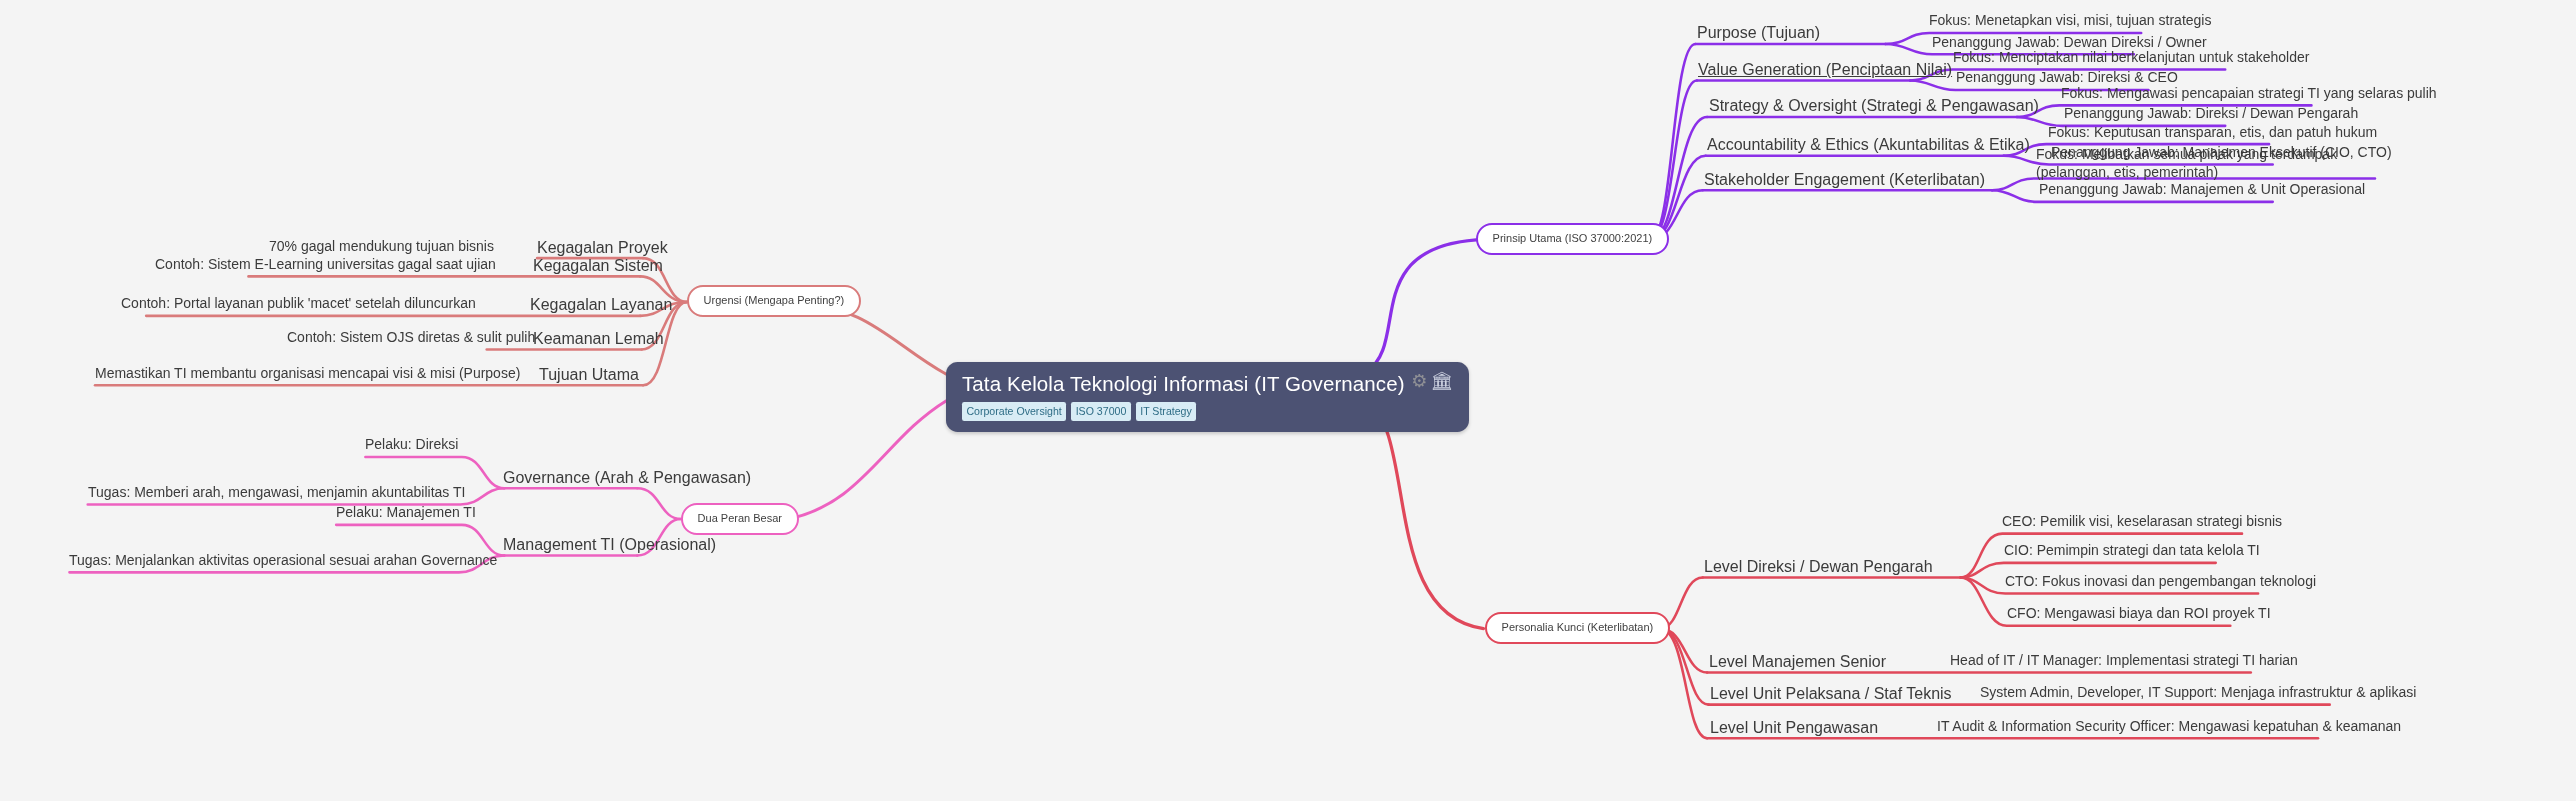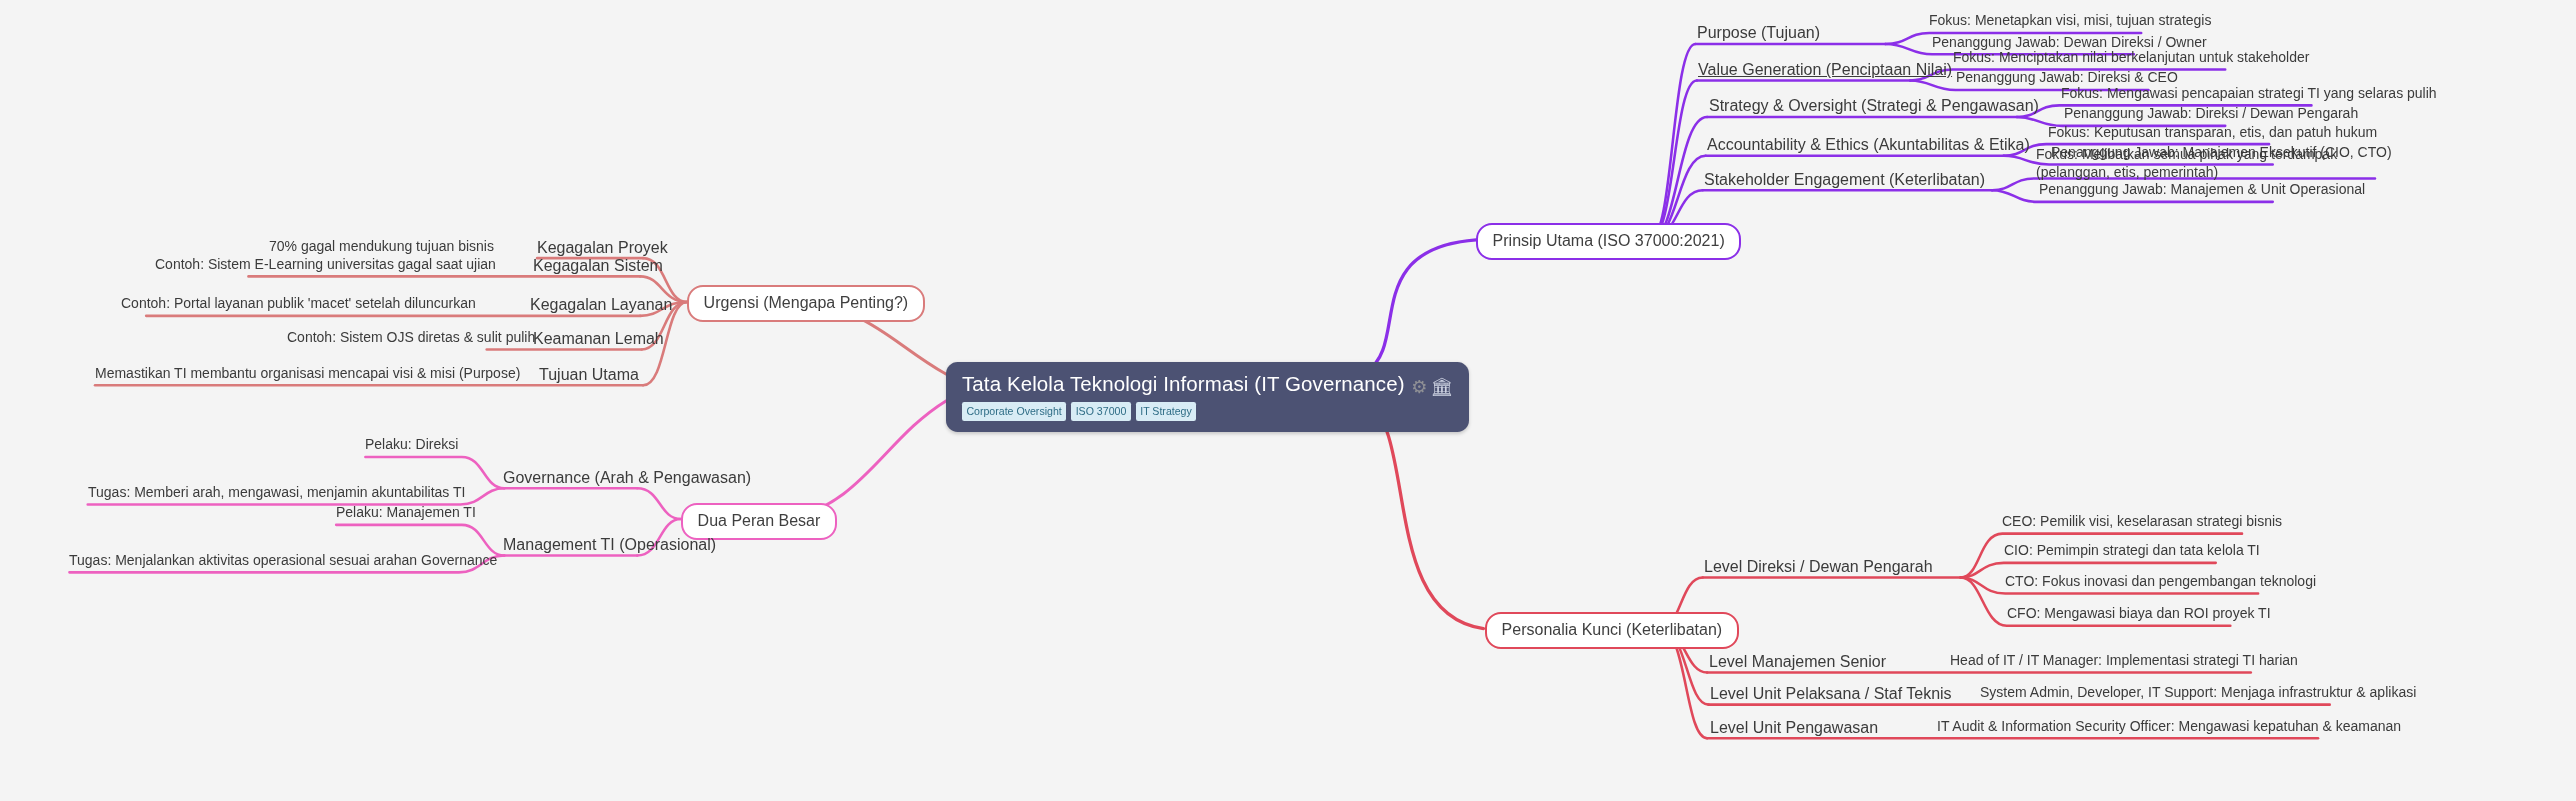--- a/index.html
+++ b/index.html
@@ -40,21 +40,21 @@
     display: flex;
     flex-direction: column;
     gap: 5.8px;
     box-shadow: 0 1.5px 3.7px rgba(0,0,0,0.18);
   }
   .root-title {
     color: #ffffff;
     font-size: 20.5px;
     letter-spacing: 0.1px;
     display: flex;
-    align-items: flex-end;
+    align-items: flex-start;
     gap: 6.6px;
   }
   .root-icons {
     display: inline-flex;
     align-items: center;
     gap: 2.9px;
     font-size: 18px;
     line-height: 1;
   }
   .root-tags {
@@ -67,21 +67,21 @@
     font-size: 10.6px;
     line-height: 1;
     padding: 3.7px 4.4px 4.4px 4.4px;
     border-radius: 2.2px;
   }
   
   .pill {
     background: #ffffff;
     border-radius: 16px;
     padding: 8px 14.6px 8.8px 14.6px;
-    font-size: 16px;
+    font-size: 11px;
     color: #3f3f3f;
     border: 2.2px solid #888;
     line-height: 1;
   }
   .pill.purple { border-color: #8b2fe8; }
   .pill.red    { border-color: #e0485a; }
   .pill.salmon { border-color: #d97b7b; }
   .pill.pink   { border-color: #ed61c0; }
 
   

